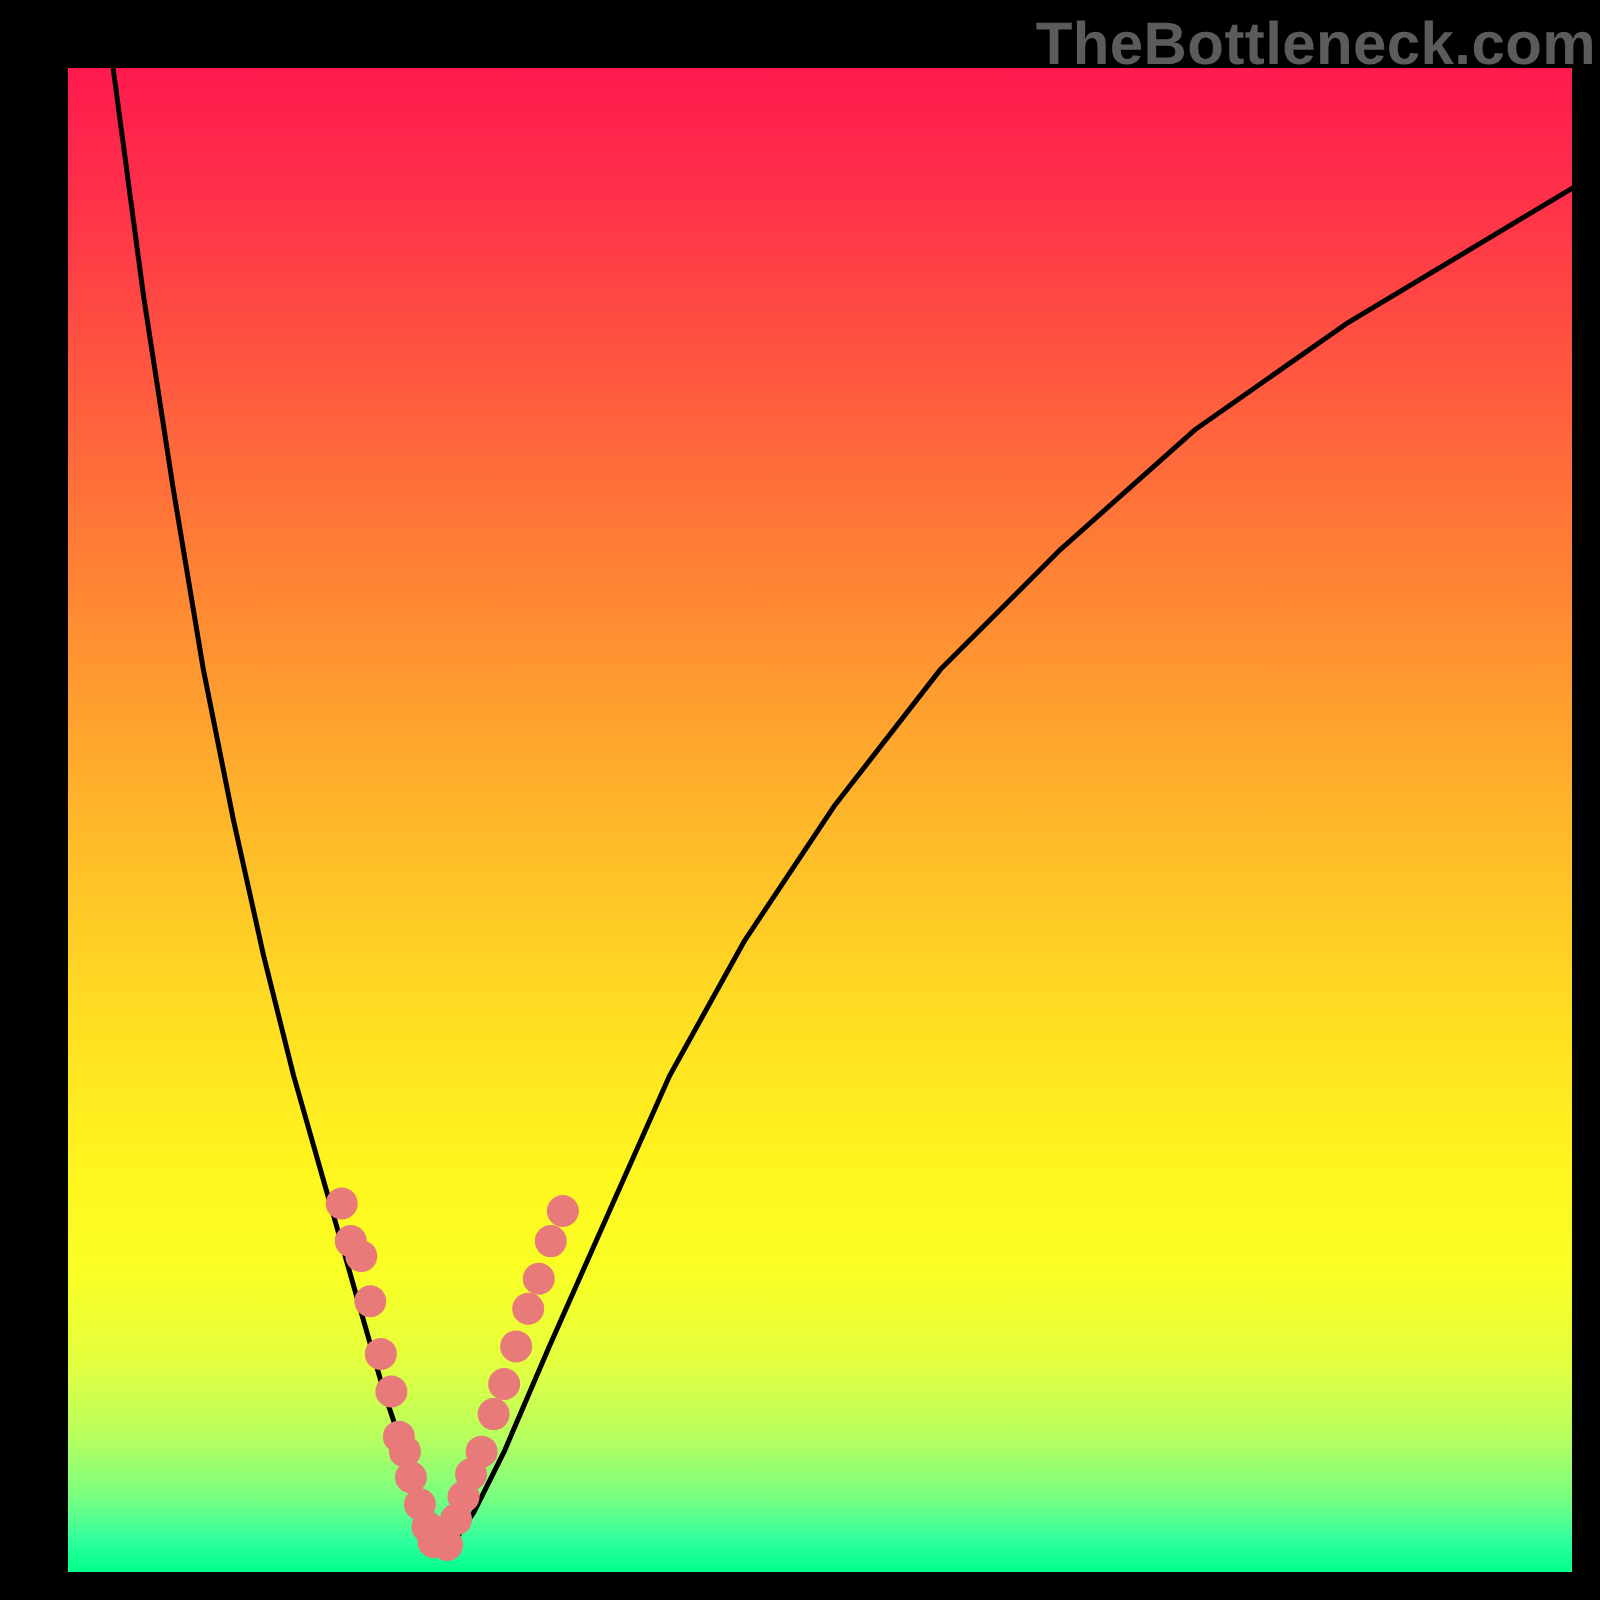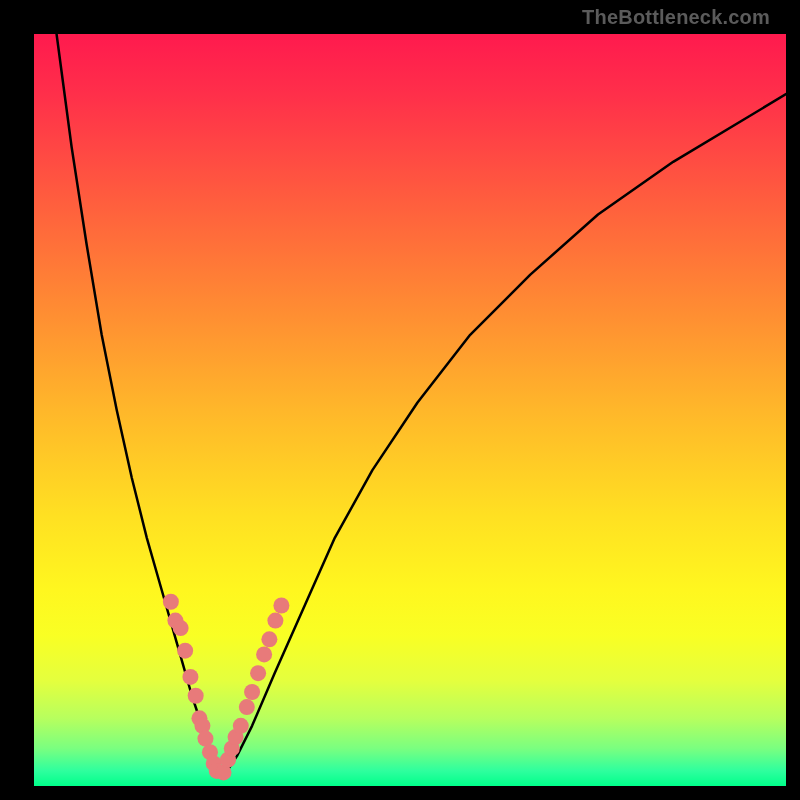--- a/index.html
+++ b/index.html
@@ -75,23 +75,23 @@
   svg.curve {
     position: absolute;
     left: 0;
     top: 0;
     width: 100%;
     height: 100%;
   }
   .watermark {
     position: absolute;
     top: 6px;
-    right: 30px;
+    right: 2px;
     color: #5b5b5b;
-    font-size: 20px;
+    font-size: 30px;
     font-weight: 600;
     letter-spacing: 0.2px;
     user-select: none;
   }
 </style>
 </head>
 <body>
 
 <div class="frame">
   <div class="plot-area">

